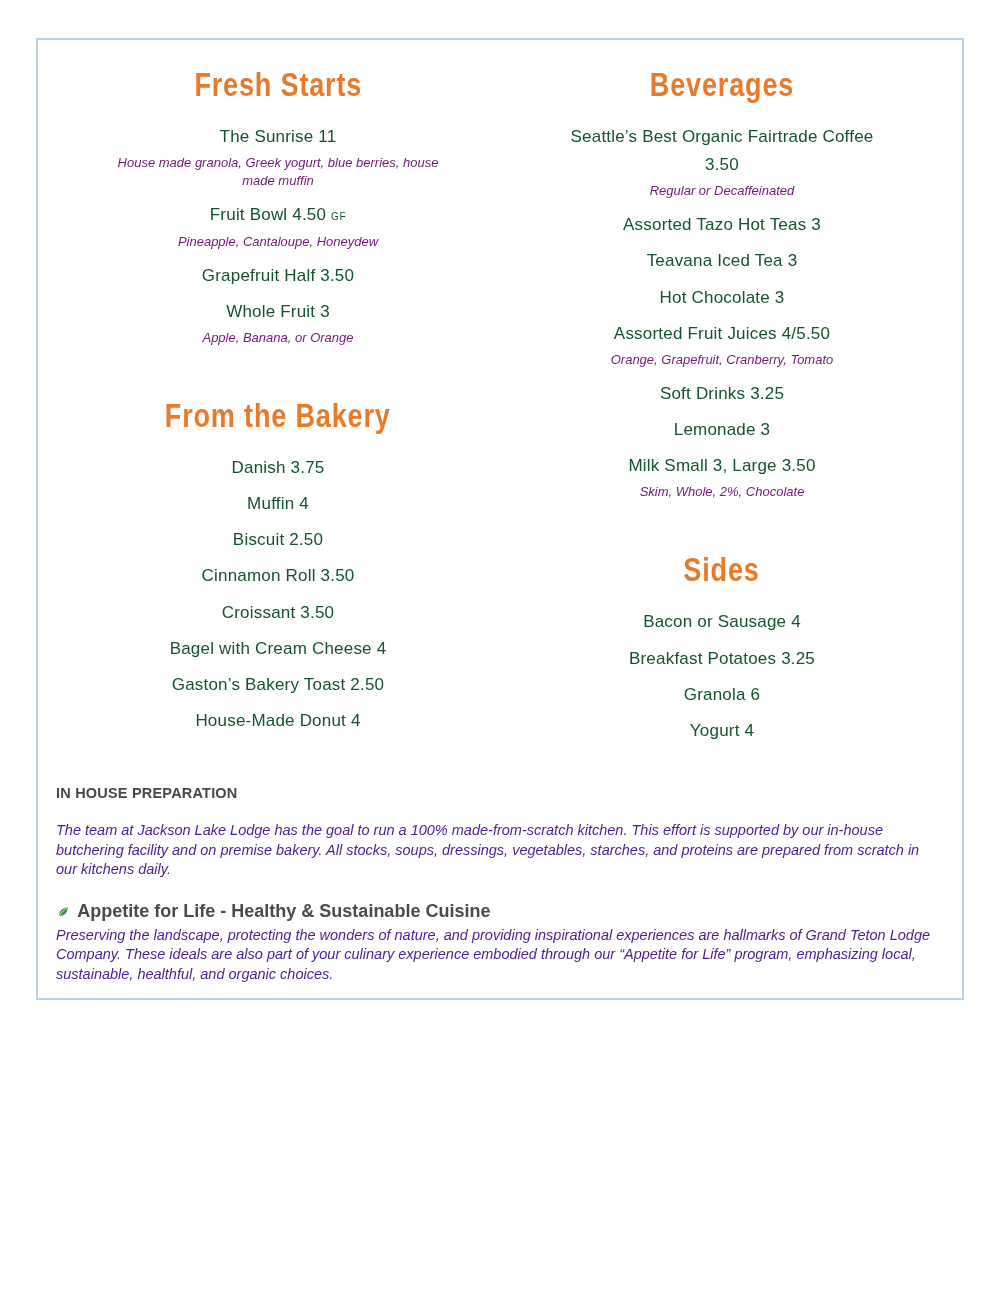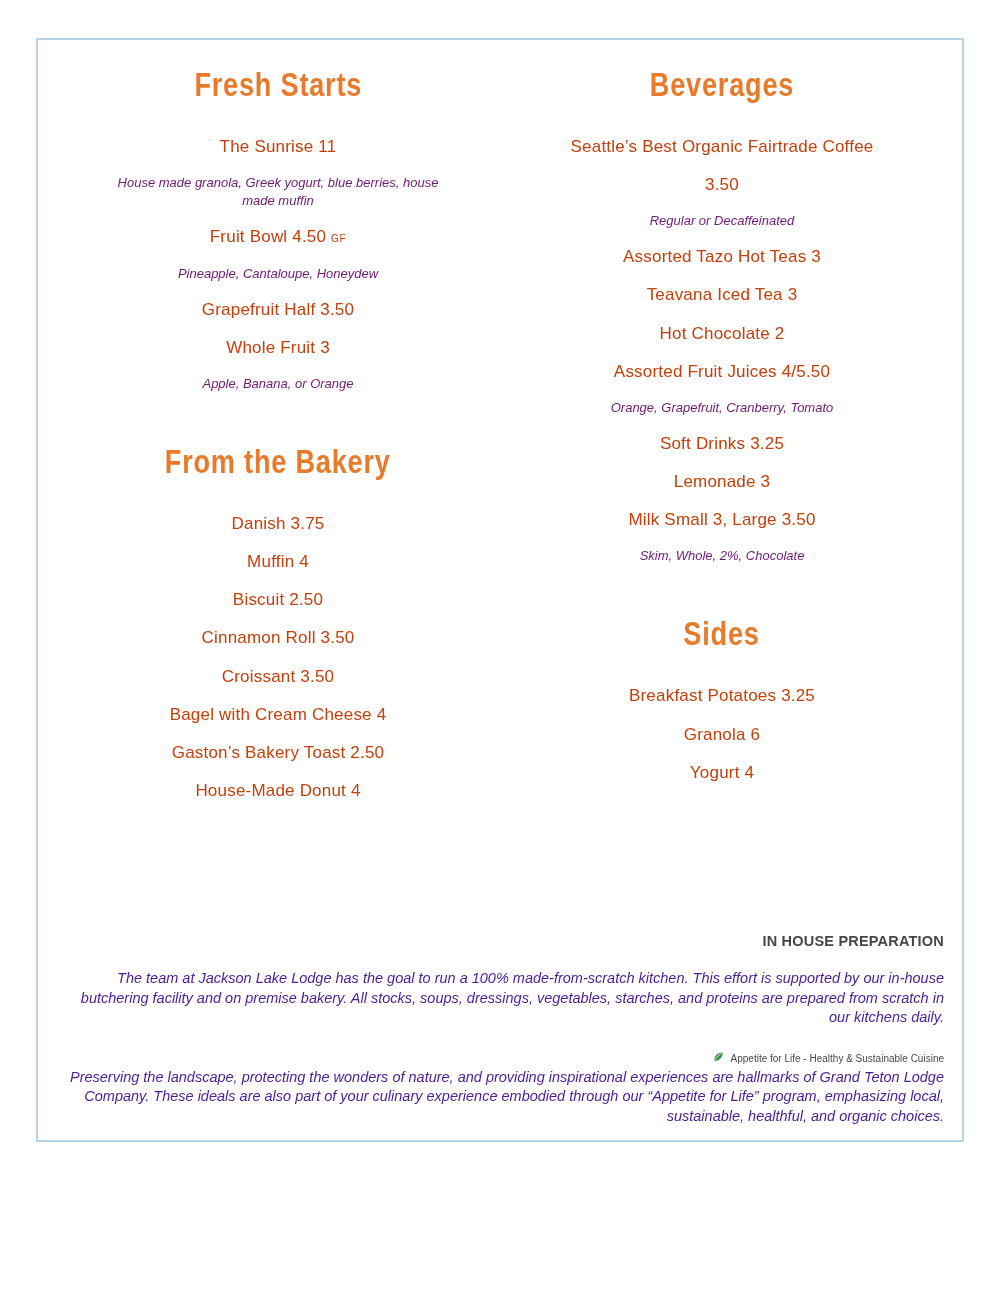--- a/index.html
+++ b/index.html
@@ -6,21 +6,21 @@
   html, body { background: #ffffff; }
   body {
     width: 1000px; height: 1294px;
     position: relative;
     font-family: "Liberation Sans", sans-serif;
     color: #58585a;
   }
   .frame {
     position: absolute;
     left: 36px; top: 38px;
-    width: 928px; height: 1104px;
+    width: 928px; height: 962px;
     border: 2px solid #b5d2e6;
     display: flex; flex-direction: column;
     padding: 26px 18px 14px 18px;
     background: #ffffff;
   }
   .columns { display: flex; width: 100%; }
   .col { flex: 1 1 50%; text-align: center; }
   .heading {
     color: #e87a2a;
     font-weight: bold;
@@ -28,57 +28,58 @@
     letter-spacing: 1px;
     display: inline-block;
     transform: scaleX(0.82);
     margin-bottom: 16px;
     white-space: nowrap;
   }
   .section-gap { margin-top: 50px; }
   .item { margin-bottom: 14px; }
   .iname {
     font-size: 17px;
-    color: #c2410c;
+    color: #14532d;
     letter-spacing: 0.2px;
     line-height: 1.3;
     max-width: 400px;
-    margin: 16px auto;
+    margin: 6px auto;
   }
   .tag { font-size: 10px; letter-spacing: 0.6px; }
   .idesc {
     font-size: 13px;
     font-style: italic;
     color: #701a75;
     line-height: 1.4;
     margin-top: 2px;
     max-width: 322px;
     margin-left: auto; margin-right: auto;
   }
-  .footer { margin-top: auto; text-align: right; }
+  .footer { margin-top: auto; text-align: left; }
   .footer-heading {
     font-weight: bold;
     font-size: 14.5px;
     color: #474747;
     margin-bottom: 20px;
     letter-spacing: 0.2px;
   }
   .footer-para {
     font-style: italic;
     font-size: 14.5px;
     line-height: 1.33;
     color: #4c1d95;
     max-width: 892px;
     margin: 0 auto;
   }
   .appetite-line {
     margin-top: 22px;
     margin-bottom: 2px;
-    font-size: 10px;
+    font-size: 18px;
     color: #4a4a4a;
+    font-weight: bold;
   }
   .leaf {
     display: inline-block;
     vertical-align: -2px;
     margin-right: 2px;
   }
 </style>
 </head>
 <body>
 
@@ -156,41 +157,44 @@
           <div class="idesc">Regular or Decaffeinated</div>
         </div>
 
         <div class="item">
           <div class="iname">Assorted Tazo Hot Teas 3</div>
         </div>
         <div class="item">
           <div class="iname">Teavana Iced Tea 3</div>
         </div>
         <div class="item">
-          <div class="iname">Hot Chocolate 2</div>
+          <div class="iname">Hot Chocolate 3</div>
         </div>
         <div class="item">
           <div class="iname">Assorted Fruit Juices 4/5.50</div>
           <div class="idesc">Orange, Grapefruit, Cranberry, Tomato</div>
         </div>
         <div class="item">
           <div class="iname">Soft Drinks 3.25</div>
         </div>
         <div class="item">
           <div class="iname">Lemonade 3</div>
         </div>
         <div class="item">
           <div class="iname">Milk Small 3, Large 3.50</div>
           <div class="idesc">Skim, Whole, 2%, Chocolate</div>
         </div>
       </div>
 
       <div class="section-gap">
         <div class="heading">Sides</div>
 
+        <div class="item">
+          <div class="iname">Bacon or Sausage 4</div>
+        </div>
         <div class="item">
           <div class="iname">Breakfast Potatoes 3.25</div>
         </div>
         <div class="item">
           <div class="iname">Granola 6</div>
         </div>
         <div class="item">
           <div class="iname">Yogurt 4</div>
         </div>
       </div>

